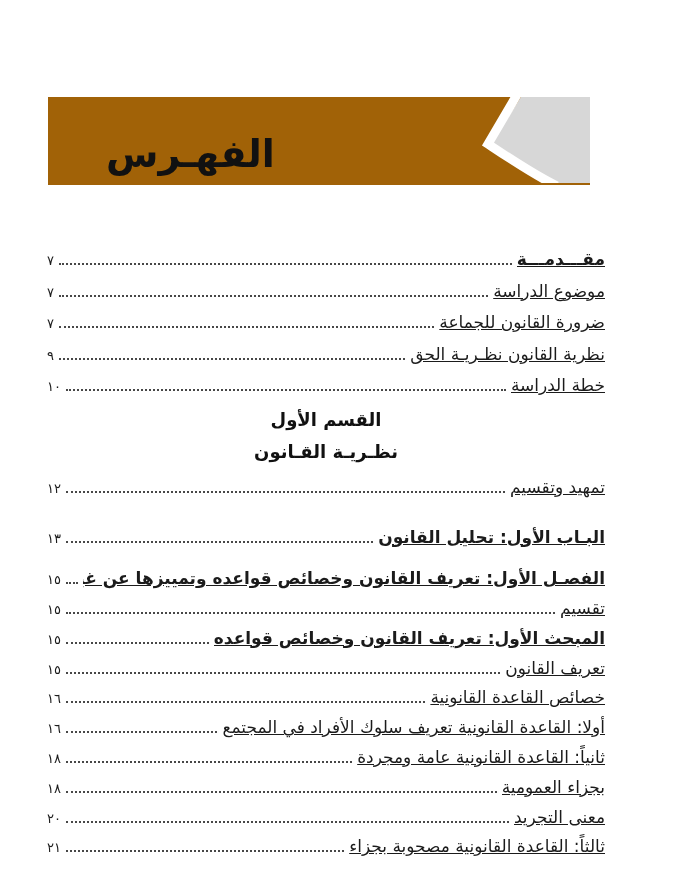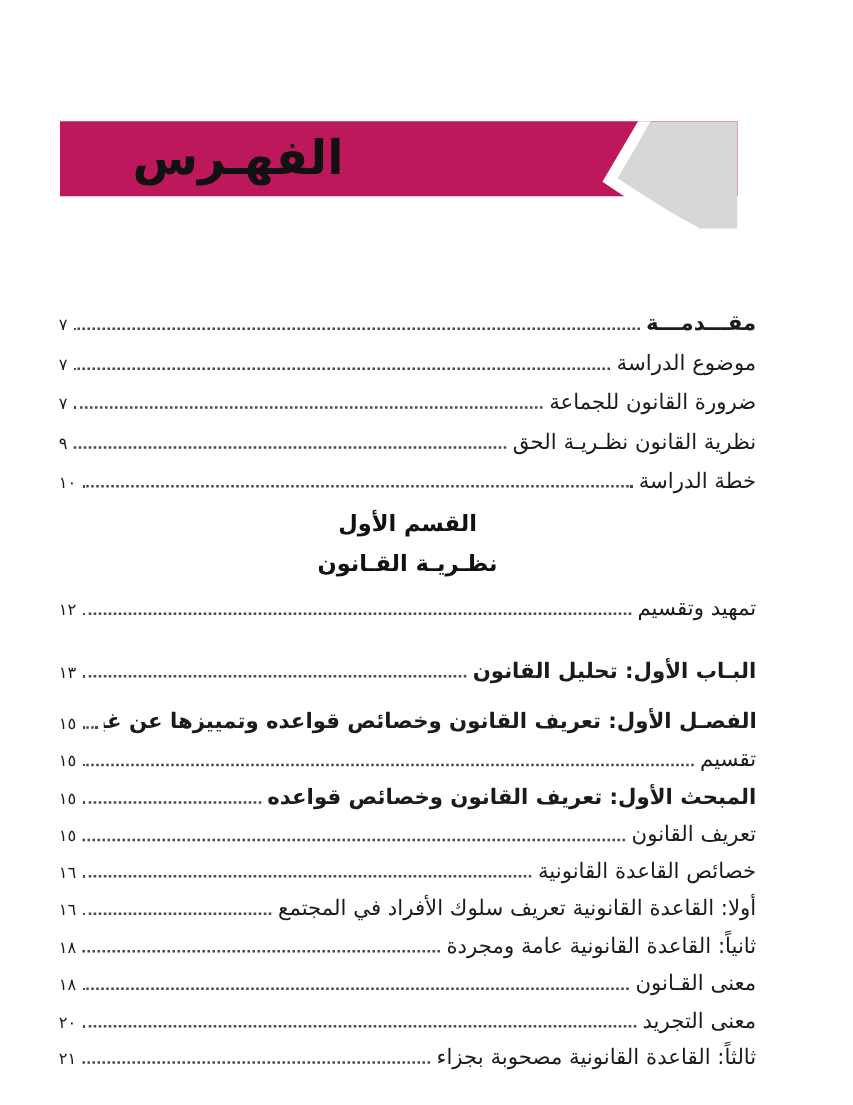--- a/index.html
+++ b/index.html
@@ -8,41 +8,41 @@
     width:682px;height:884px;
     background:#ffffff;
     font-family:"DejaVu Sans",sans-serif;
     direction:rtl;
     overflow:hidden;
     color:#1b1b1b;
   }
   
   .band{
     position:absolute;left:48px;top:97px;
-    width:542px;height:60px;
-    background:#be185d;
+    width:542px;height:88px;
+    background:#a16207;
   }
   .band-title{
     position:absolute;left:58px;bottom:12px;
     font-size:38px;font-weight:bold;color:#111;
     letter-spacing:0;line-height:1;
     direction:rtl;
   }
   .swoosh{position:absolute;top:0;right:0;width:115px;height:86px;display:block;}
   
   .toc{
     position:absolute;top:246px;right:77px;left:47px;
   }
   .row{
     display:flex;align-items:baseline;
     height:31.6px;
     font-size:17px;line-height:26px;
     white-space:nowrap;
   }
-  .row .t{flex:0 1 auto;overflow:hidden;}
+  .row .t{flex:0 1 auto;overflow:hidden;text-decoration:underline;}
   .row.bold .t{font-weight:bold;}
   .leader{
     flex:1 1 12px;display:inline-block;
     height:2px;min-width:12px;
     border-bottom:2px dotted #474747;
     margin:0 5px;
   }
   .pg{
     flex:0 0 auto;
     font-size:13px;color:#1b1b1b;
@@ -147,21 +147,21 @@
           <span class="t">أولا: القاعدة القانونية تعريف سلوك الأفراد في المجتمع</span>
           <span class="leader"></span>
           <span class="pg">١٦</span>
         </div>
         <div class="row">
           <span class="t">ثانياً: القاعدة القانونية عامة ومجردة</span>
           <span class="leader"></span>
           <span class="pg">١٨</span>
         </div>
         <div class="row">
-          <span class="t">معنى القـانون</span>
+          <span class="t">بجزاء العمومية</span>
           <span class="leader"></span>
           <span class="pg">١٨</span>
         </div>
         <div class="row">
           <span class="t">معنى التجريد</span>
           <span class="leader"></span>
           <span class="pg">٢٠</span>
         </div>
         <div class="row">
           <span class="t">ثالثاً: القاعدة القانونية مصحوبة بجزاء</span>

